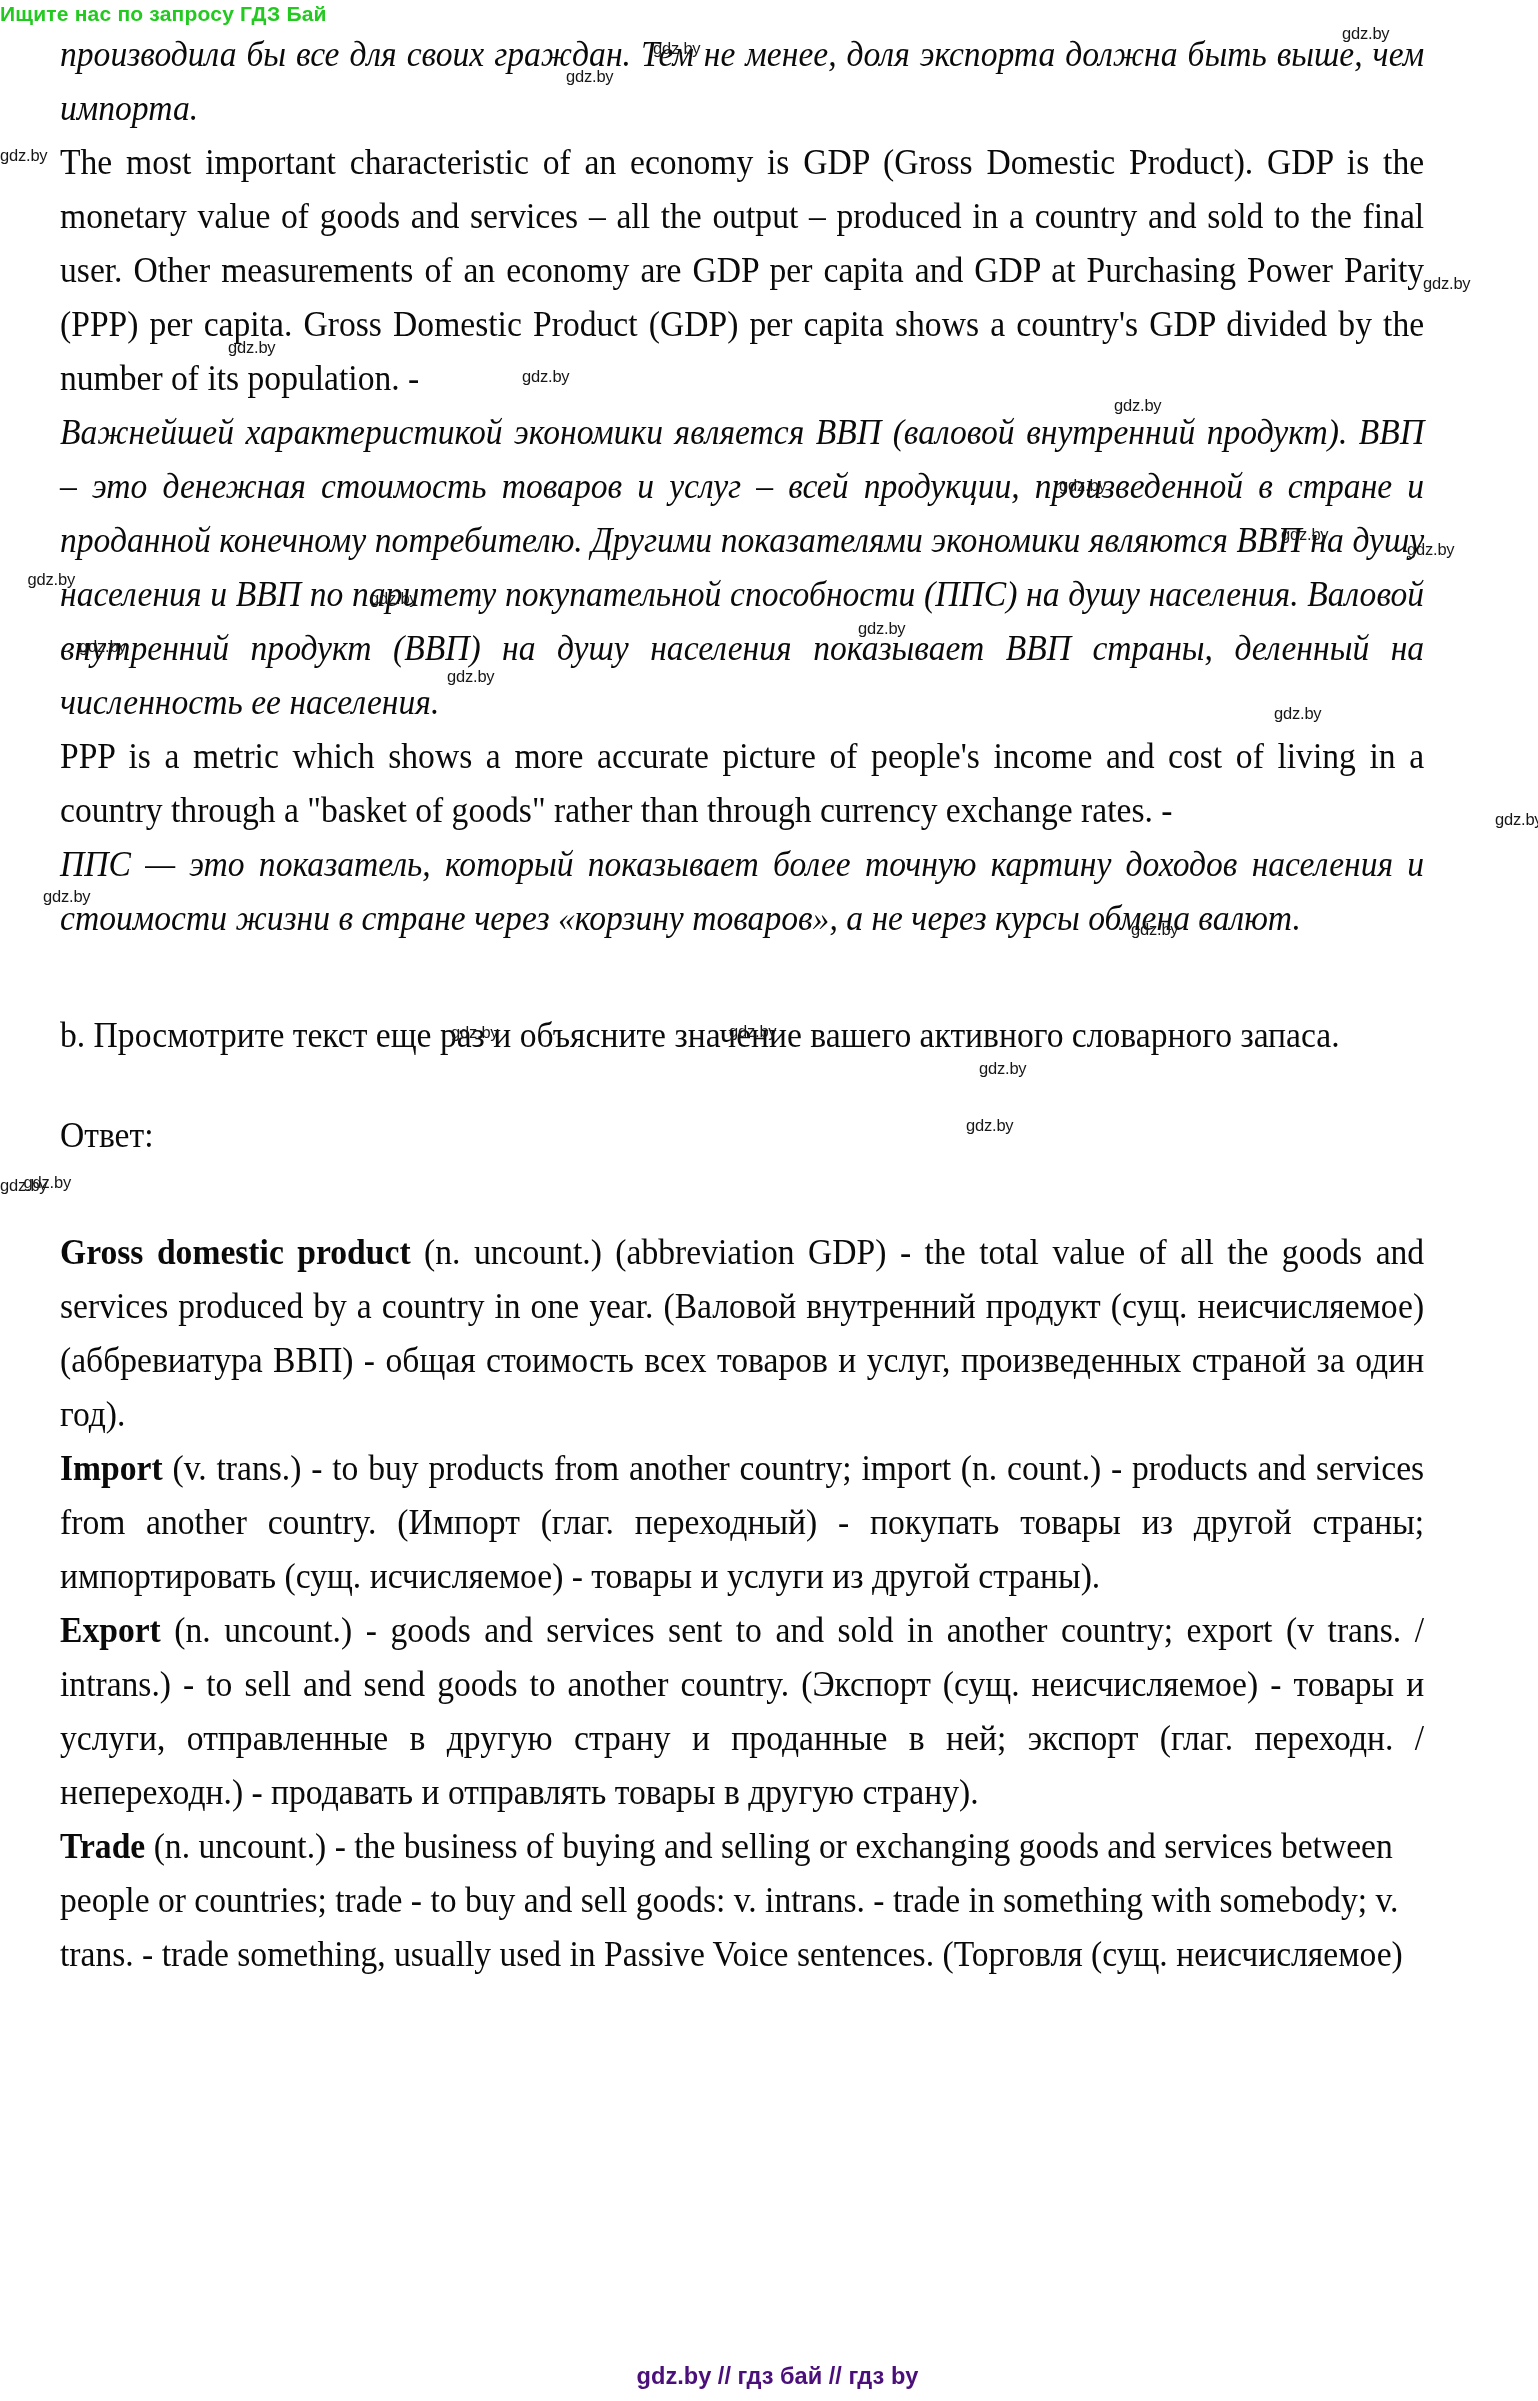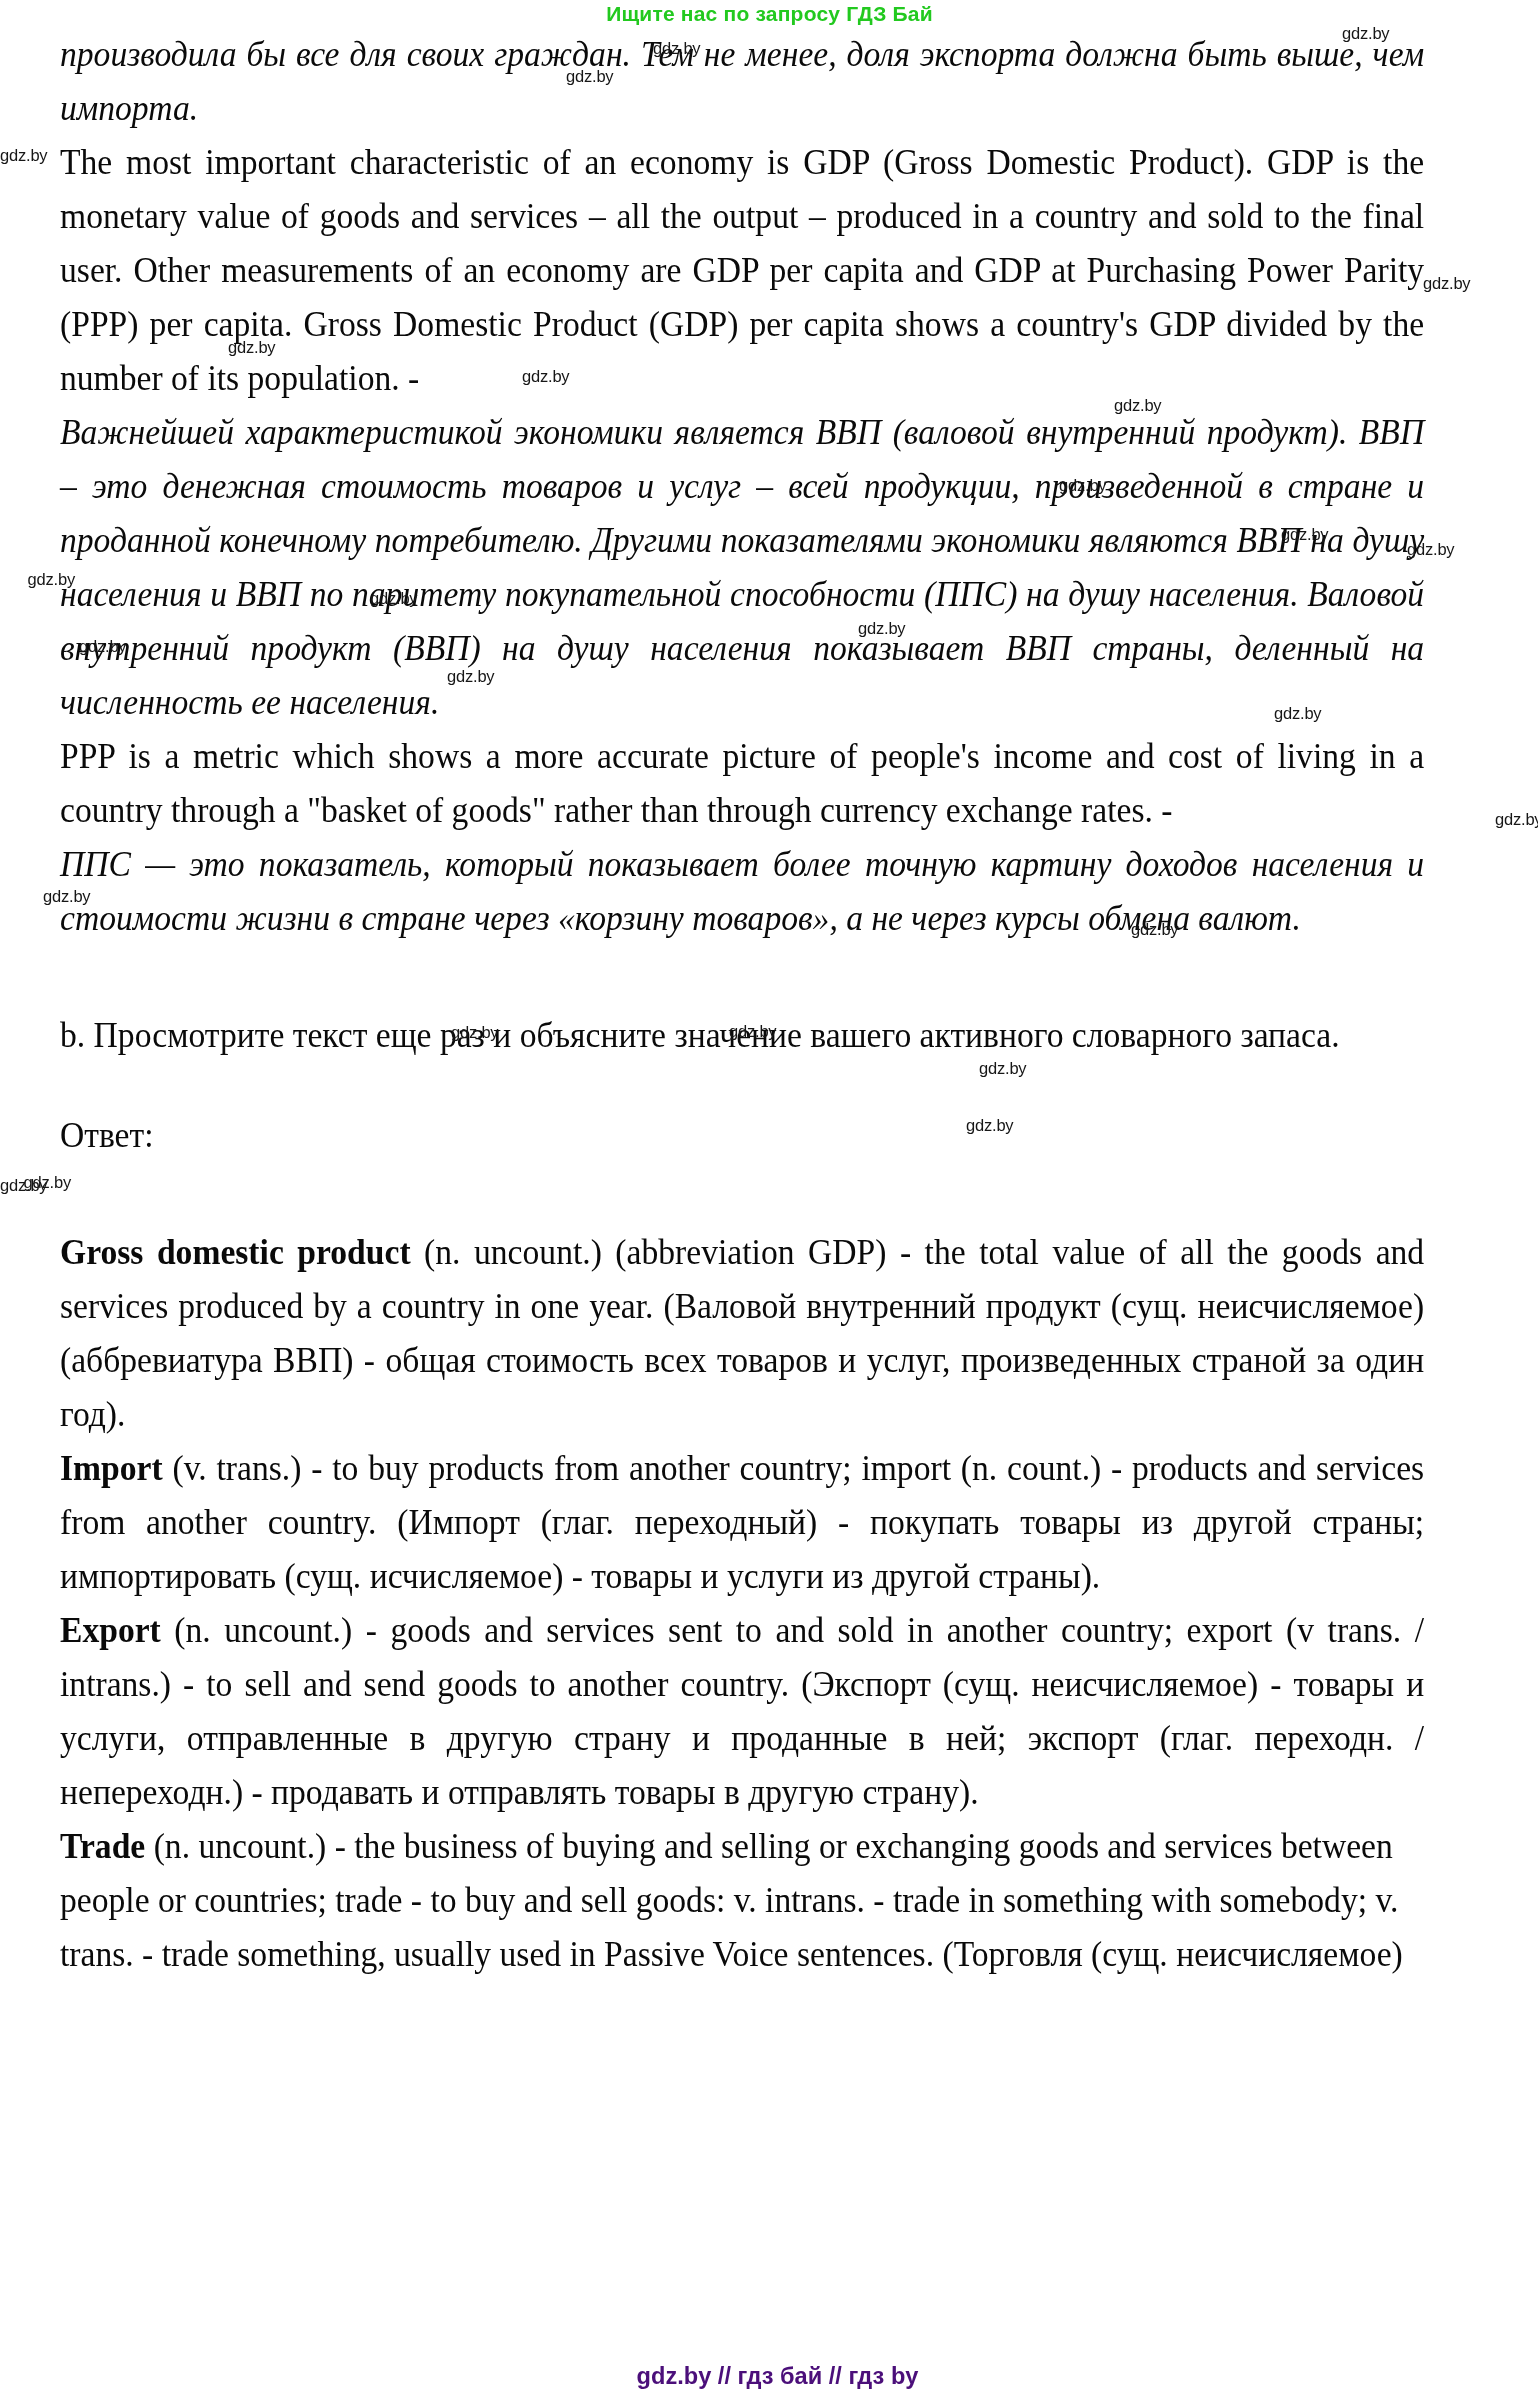--- a/index.html
+++ b/index.html
@@ -15,21 +15,21 @@
     overflow: hidden;
     font-family: "Liberation Serif", "DejaVu Serif", serif;
   }
 
   
   #promo {
     position: absolute;
     top: 1.6px;
     left: 0;
     width: 1539px;
-    text-align: center;
+    text-align: left;
     font-family: "Liberation Sans", sans-serif;
     font-weight: bold;
     font-size: 21px;
     letter-spacing: 0.2px;
     color: #22c91f;
     white-space: nowrap;
   }
 
   
   #body-col {

